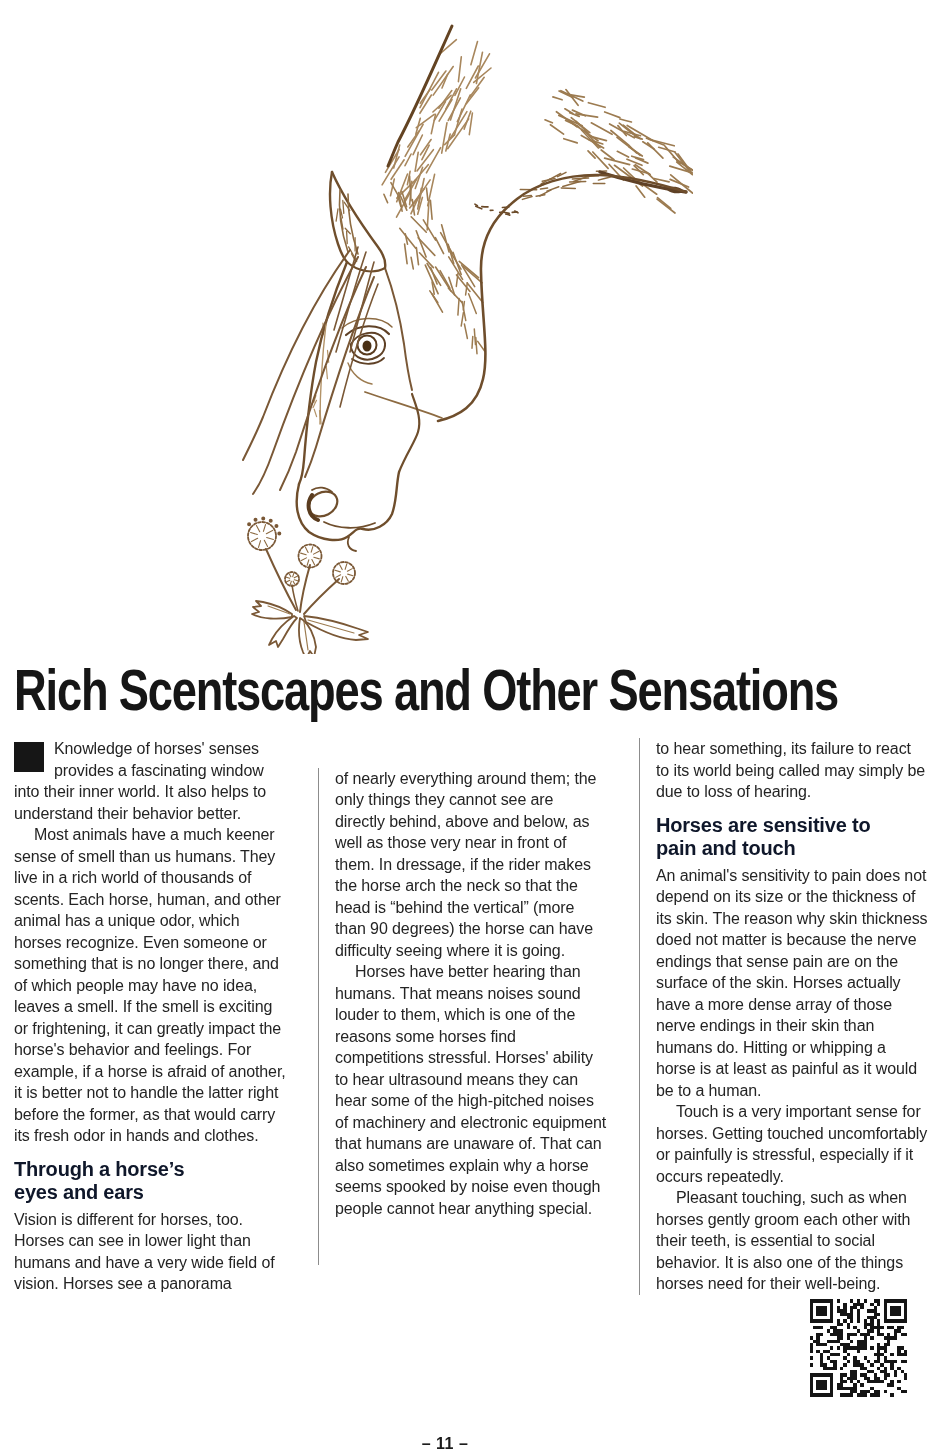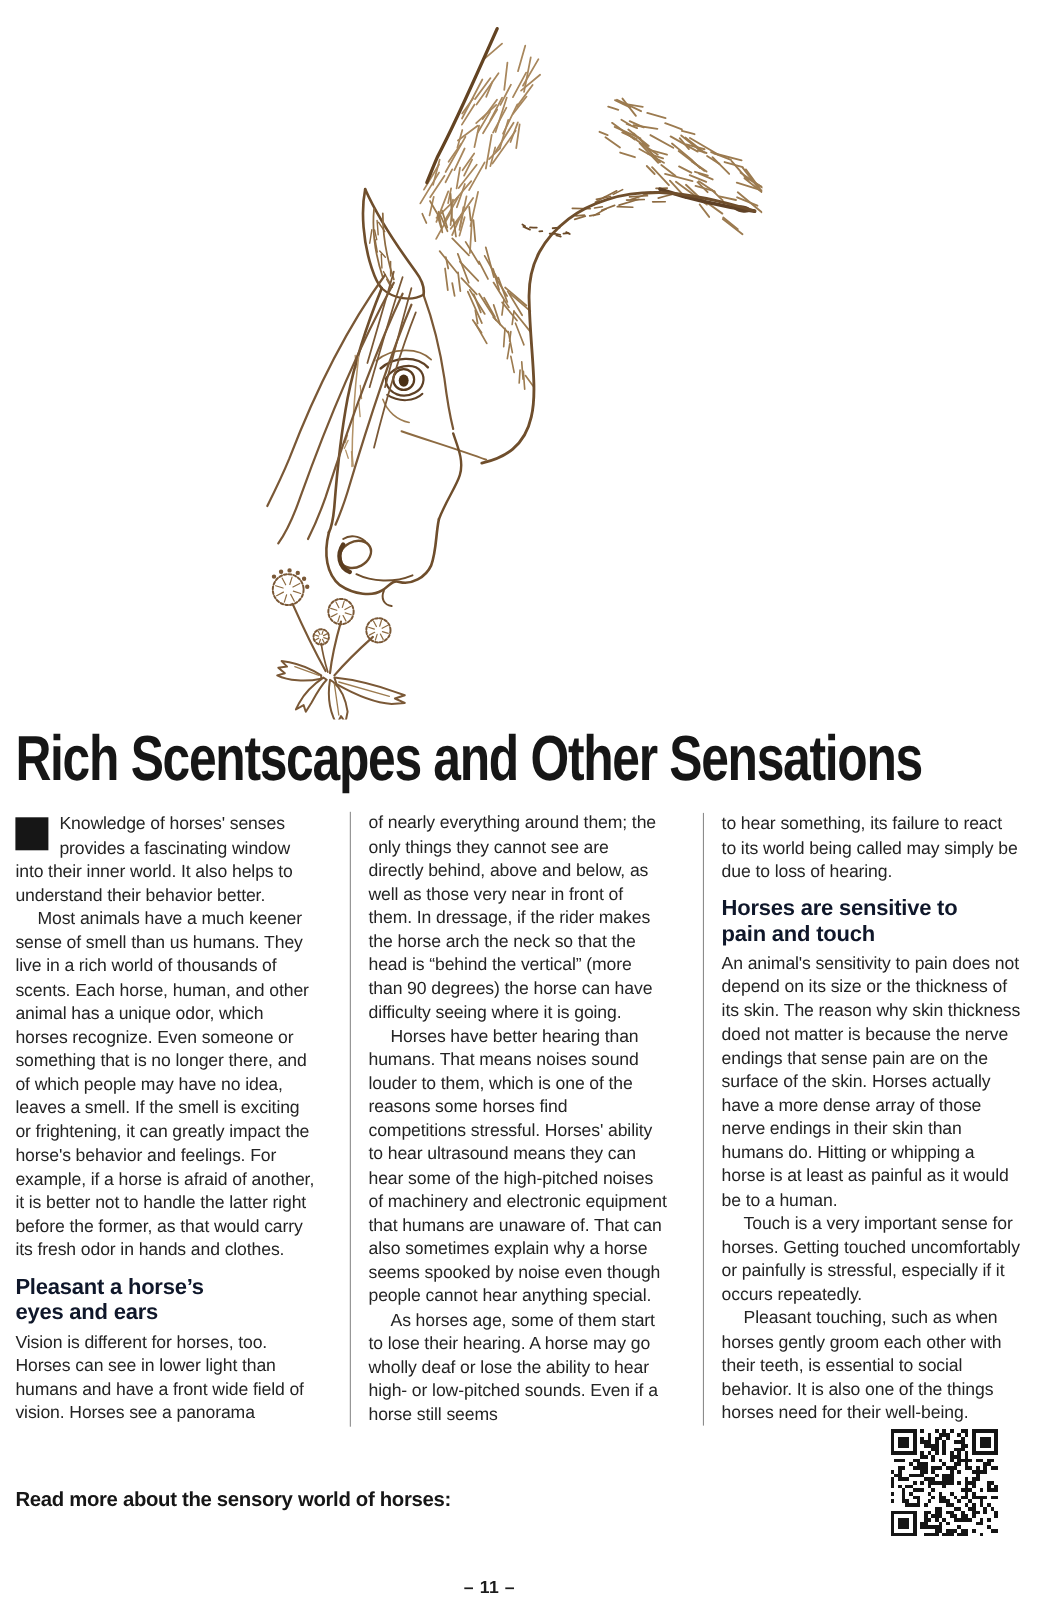--- a/index.html
+++ b/index.html
@@ -418,41 +418,39 @@
     </g>
   </svg>
 </div>
 
 <h1 class="headline">Rich Scentscapes and Other Sensations</h1>
 
 <div class="columns">
   <div class="col">
       <p class="first"><span class="dropcap"></span>Knowledge of horses' senses provides a fascinating window into their inner world. It also helps to understand their behavior better.</p>
       <p class="indent">Most animals have a much keener sense of smell than us humans. They live in a rich world of thousands of scents. Each horse, human, and other animal has a unique odor, which horses recognize. Even someone or something that is no longer there, and of which people may have no idea, leaves a smell. If the smell is exciting or frightening, it can greatly impact the horse's behavior and feelings. For example, if a horse is afraid of another, it is better not to handle the latter right before the former, as that would carry its fresh odor in hands and clothes.</p>
-      <h2>Pleasant a horse’s
+      <h2>Through a horse’s
 eyes and ears</h2>
-      <p class="plain">Vision is different for horses, too. Horses can see in lower light than humans and have a front wide field of vision. Horses see a panorama</p>
+      <p class="plain">Vision is different for horses, too. Horses can see in lower light than humans and have a very wide field of vision. Horses see a panorama</p>
     </div>
   <div class="col">
       <p class="plain">of nearly everything around them; the only things they cannot see are directly behind, above and below, as well as those very near in front of them. In dressage, if the rider makes the horse arch the neck so that the head is “behind the vertical” (more than 90 degrees) the horse can have difficulty seeing where it is going.</p>
       <p class="indent">Horses have better hearing than humans. That means noises sound louder to them, which is one of the reasons some horses find competitions stressful. Horses' ability to hear ultrasound means they can hear some of the high-pitched noises of machinery and electronic equipment that humans are unaware of. That can also sometimes explain why a horse seems spooked by noise even though people cannot hear anything special.</p>
-      <p class="indent">As horses age, some of them start to lose their hearing. A horse may go wholly deaf or lose the ability to hear high- or low-pitched sounds. Even if a horse still seems</p>
     </div>
   <div class="col">
       <p class="plain">to hear something, its failure to react to its world being called may simply be due to loss of hearing.</p>
       <h2>Horses are sensitive to
 pain and touch</h2>
       <p class="plain">An animal's sensitivity to pain does not depend on its size or the thickness of its skin. The reason why skin thickness doed not matter is because the nerve endings that sense pain are on the surface of the skin. Horses actually have a more dense array of those nerve endings in their skin than humans do. Hitting or whipping a horse is at least as painful as it would be to a human.</p>
       <p class="indent">Touch is a very important sense for horses. Getting touched uncomfortably or painfully is stressful, especially if it occurs repeatedly.</p>
       <p class="indent">Pleasant touching, such as when horses gently groom each other with their teeth, is essential to social behavior. It is also one of the things horses need for their well-being.</p>
     </div>
 </div>
 
 <div class="footer-text">
-  <div>Read more about the sensory world of horses:</div>
 </div>
 
 <div class="qr">
   <svg viewBox="-0.5 -0.5 30 30" shape-rendering="crispEdges">
     <rect x="-0.5" y="-0.5" width="30" height="30" fill="#fff"></rect>
     <g fill="#151515">
       <rect x="0" y="0" width="7" height="7"></rect>
         <rect x="1" y="1" width="5" height="5" fill="#fff"></rect>
         <rect x="2" y="2" width="3" height="3"></rect>
       <rect x="22" y="0" width="7" height="7"></rect>

